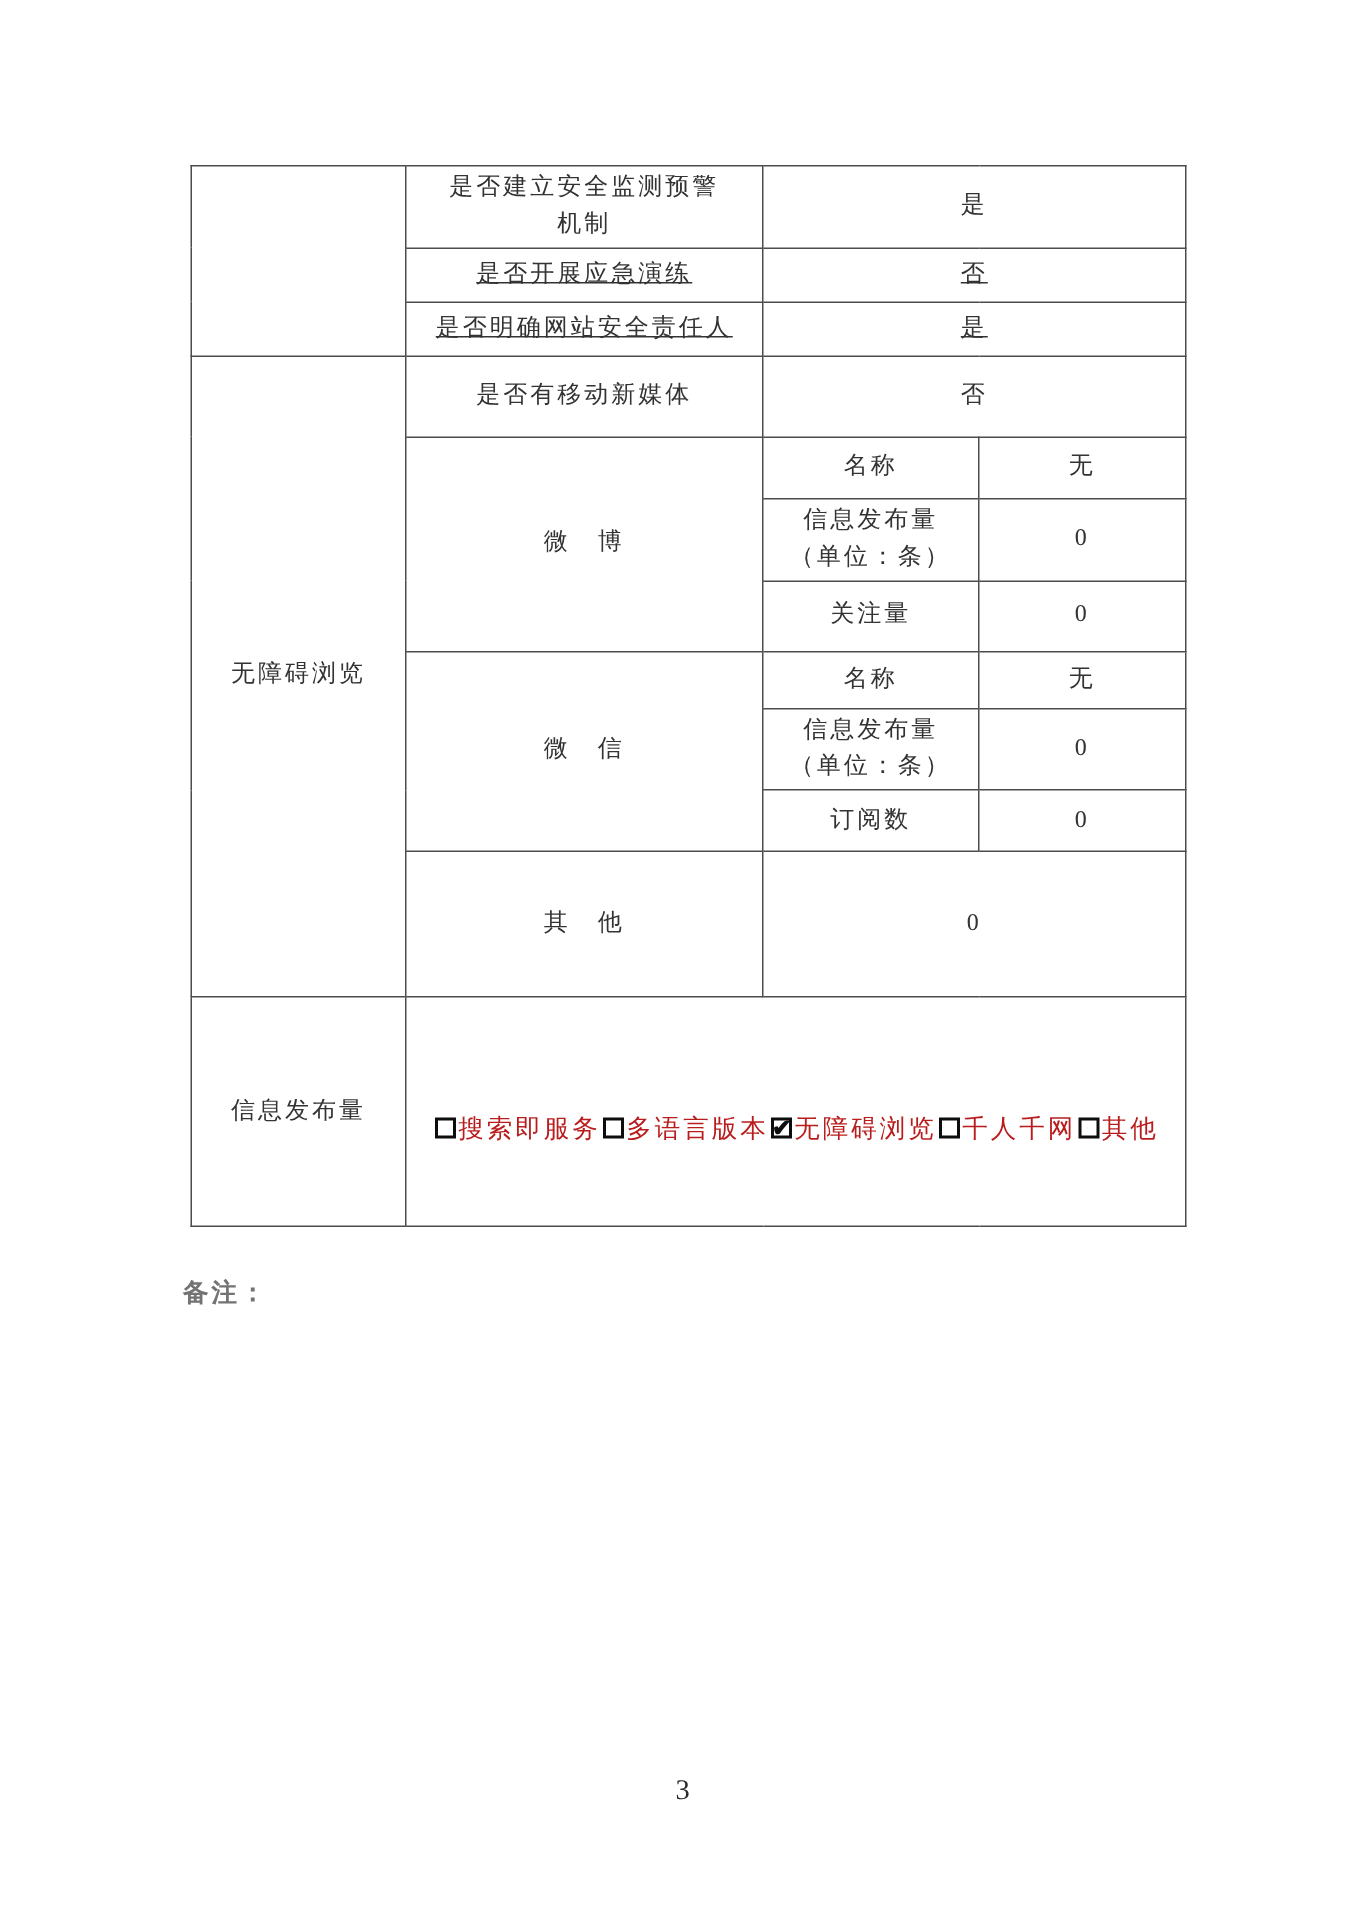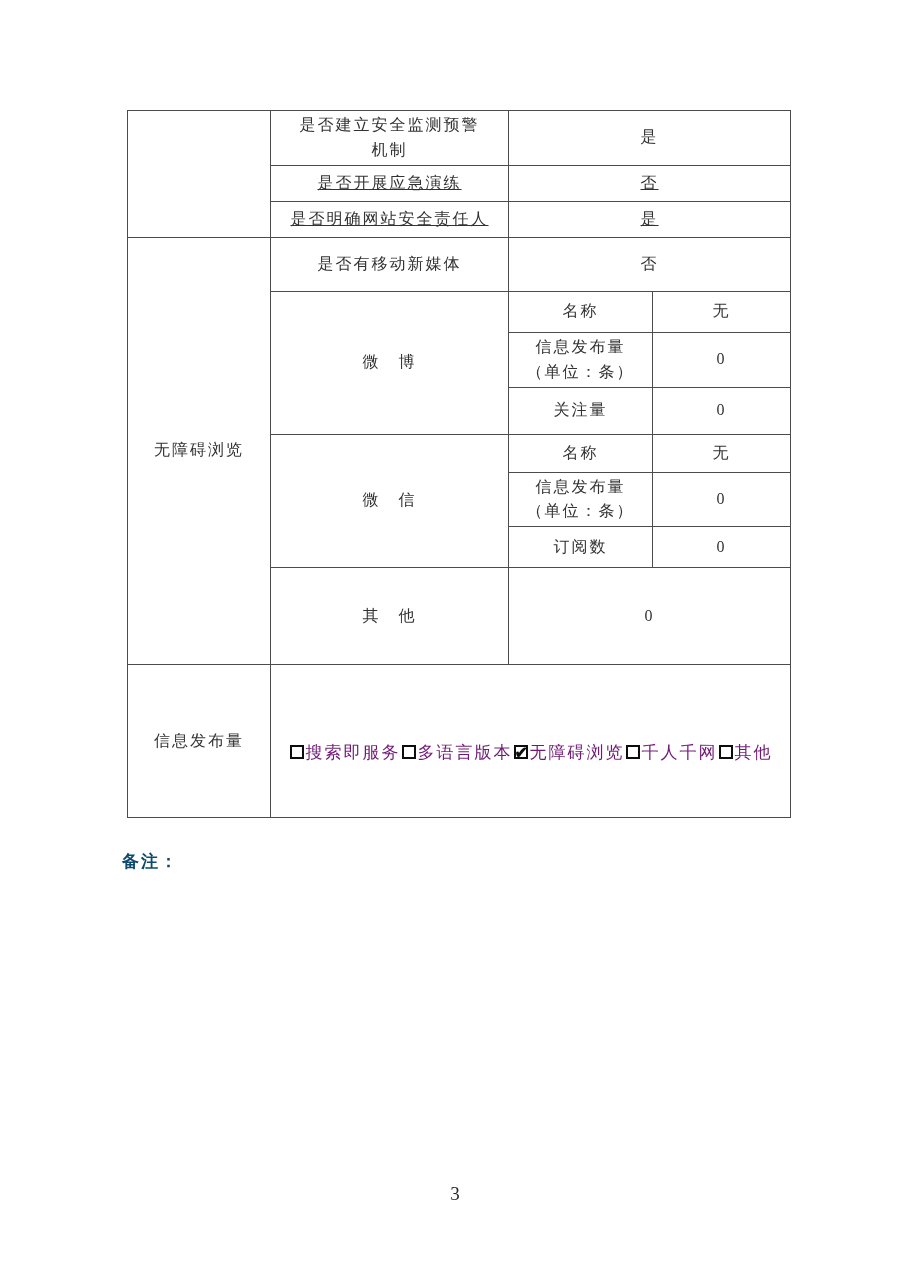--- a/index.html
+++ b/index.html
@@ -46,21 +46,21 @@
   tr.r8  { height: 38px; }
   tr.r9  { height: 54px; }
   tr.r10 { height: 41px; }
   tr.r11 { height: 97px; }
   tr.r12 { height: 153px; }
 
   .checkbox-line {
     white-space: nowrap;
     letter-spacing: 2px;
     font-size: 17px;
-    color: #701a75;
+    color: #b91c1c;
   }
   .cb {
     display: inline-block;
     width: 14px;
     height: 14px;
     border: 2px solid #0d0d0d;
     vertical-align: -1px;
     margin-right: 2px;
     margin-left: 1px;
     position: relative;
@@ -76,21 +76,21 @@
     color: #0d0d0d;
     letter-spacing: 0;
   }
   .remarks {
     position: absolute;
     left: 122px;
     top: 850px;
     font-size: 17px;
     font-weight: bold;
     letter-spacing: 2px;
-    color: #0c4a6e;
+    color: #737373;
   }
   .page-number {
     position: absolute;
     left: 0;
     top: 1183px;
     width: 910px;
     text-align: center;
     font-size: 19px;
     color: #2a2a2a;
   }

